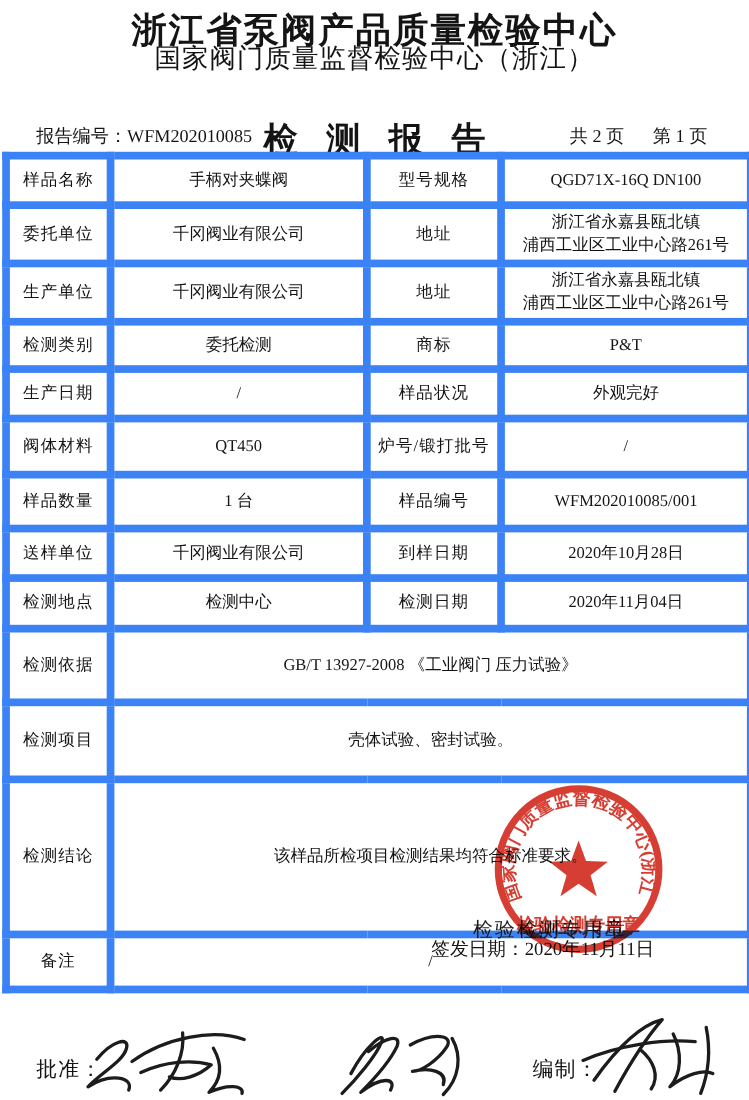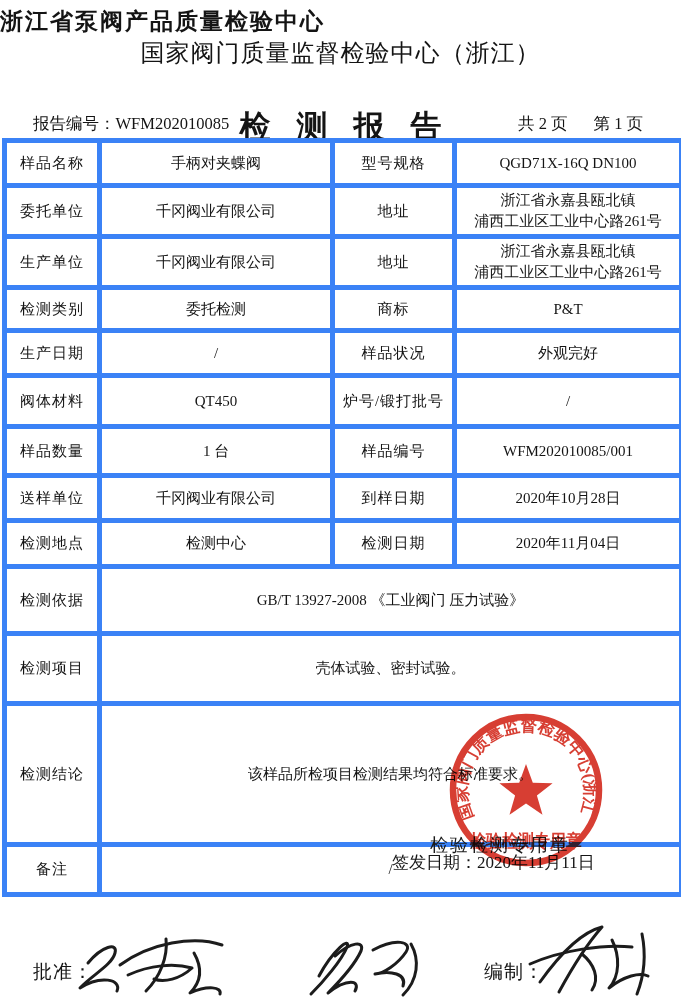--- a/index.html
+++ b/index.html
@@ -5,39 +5,39 @@
   html,body{margin:0;padding:0;background:#e8e8e8;}
   .page{
     position:relative;
     width:681px;height:1000px;
     background:#ffffff;
     margin:0 auto;
     font-family:"Liberation Serif","DejaVu Serif",serif;
     color:#141414;
     overflow:hidden;
   }
-  .title1{position:absolute;top:6px;left:0;right:0;
-    font-size:23px;font-weight:bold;letter-spacing:2px;}
+  .title1{position:absolute;top:6px;left:0;right:0;text-align:center;
+    font-size:32px;font-weight:bold;letter-spacing:2px;}
   .title2{position:absolute;top:37px;left:0;right:0;text-align:center;
     font-size:24px;font-weight:normal;letter-spacing:1px;}
   .report-title{position:absolute;top:74px;left:0;right:0;text-align:center;
     font-size:31px;font-weight:bold;letter-spacing:26px;text-indent:26px;margin-top:32px;}
   .meta-line{position:absolute;top:113px;left:33px;right:38px;height:24px;
     font-size:16.5px;}
   .meta-left{position:absolute;left:0;top:0;}
   .meta-right{position:absolute;right:0;top:0;}
   .meta-right span{margin-left:26px;}
   table.report{
     position:absolute;top:138px;left:2px;
     width:677px;border-collapse:collapse;table-layout:fixed;
     border:2px solid #2b2b2b;border-bottom:3px solid #2b2b2b;
     font-size:15px;
   }
   table.report td{
-    border:5px solid #3b82f6;
+    border:7px solid #3b82f6;
     text-align:center;vertical-align:middle;
     padding:2px 4px;line-height:1.4;
     white-space:pre-line;
     overflow:hidden;
   }
   td.lbl{letter-spacing:1px;}
   tr.r1{height:45px}tr.r2{height:47px}tr.r3{height:47px}tr.r4{height:48px}
   tr.r5{height:43px}tr.r6{height:45px}tr.r7{height:51px}tr.r8{height:49px}
   tr.r9{height:45px}tr.r10{height:46px}tr.r11{height:67px}tr.r12{height:70px}
   tr.r13{height:141px}tr.r14{height:50px}

